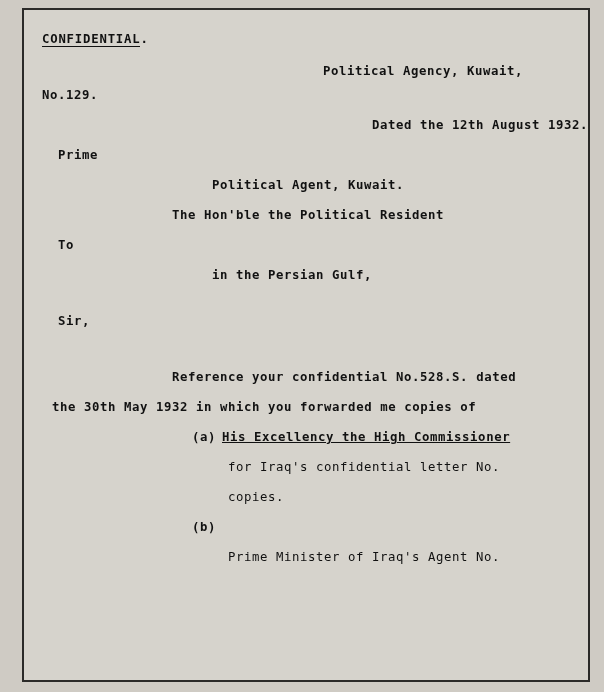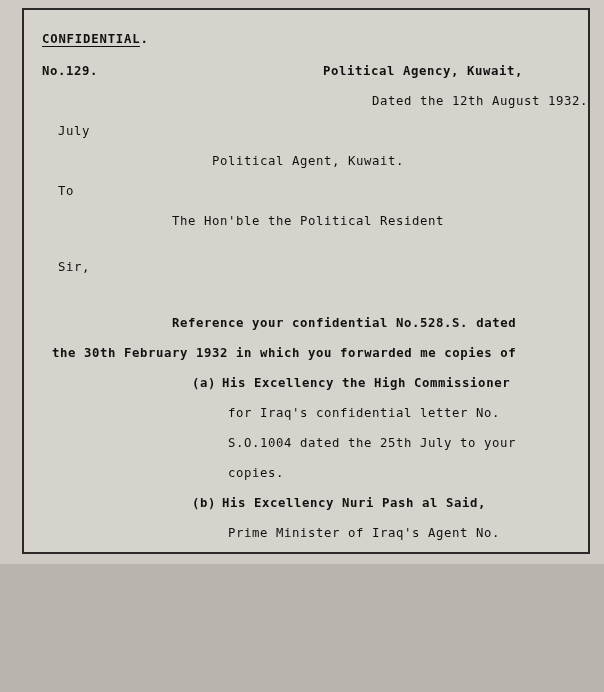--- a/index.html
+++ b/index.html
@@ -9,21 +9,21 @@
   }
   body {
     width: 604px;
     height: 692px;
     overflow: hidden;
     font-family: "DejaVu Sans Mono", monospace;
   }
   .page {
     position: relative;
     width: 604px;
-    height: 564px;
+    height: 692px;
     background: #cfcbc4;
     box-sizing: border-box;
   }
   .paper {
     position: absolute;
     left: 22px;
     top: 8px;
     right: 14px;
     bottom: 10px;
     background: #d6d3cc;
@@ -47,31 +47,32 @@
     letter-spacing: 0.8px;
     margin-bottom: 2px;
   }
   .classification .word {
     border-bottom: 1.5px solid #111;
     padding-bottom: 0px;
   }
   .row {
     display: block;
     white-space: pre;
-    font-weight: normal;
+    font-weight: bold;
   }
   .two-col {
     display: flex;
     align-items: flex-start;
   }
   .left-col {
     width: 250px;
     flex: 0 0 250px;
     white-space: pre;
     font-weight: bold;
+    margin-top: 24px;
   }
   .right-col {
     flex: 1;
     white-space: pre;
     font-weight: bold;
     margin-left: 31px;
   }
   .ind-1 { padding-left: 16px; }
   .ind-3 { padding-left: 130px; }
   .ind-4 { padding-left: 170px; }
@@ -84,20 +85,21 @@
     white-space: pre;
     font-weight: bold;
   }
   .list-marker {
     flex: 0 0 auto;
     padding-left: 150px;
   }
   .list-text {
     flex: 1;
     padding-left: 6px;
+    text-decoration: underline;
   }
   .list-cont {
     padding-left: 186px;
     white-space: pre;
     font-weight: normal;
   }
   .para-line {
     white-space: pre;
     font-weight: bold;
   }
@@ -111,49 +113,48 @@
 
       <div class="classification"><span class="word">CONFIDENTIAL</span><span>.</span></div>
 
       <div class="two-col">
         <div class="left-col">No.129.</div>
         <div class="right-col">Political Agency, Kuwait,</div>
       </div>
 
       <div class="row ind-6">Dated the 12th August 1932.</div>
 
-      <div class="row ind-1">July</div>
+      <div class="row ind-1">Prime</div>
 
 
       <div class="row ind-4">Political Agent, Kuwait.</div>
 
+      <div class="row ind-3">The Hon'ble the Political Resident</div>
+
       <div class="row ind-1">To</div>
 
-      <div class="row ind-3">The Hon'ble the Political Resident</div>
-
+      <div class="row ind-4">in the Persian Gulf,</div>
 
 
       <div class="gap-md"></div>
 
       <div class="row ind-1">Sir,</div>
 
       <div class="gap-lg"></div>
 
       <div class="para-line ind-3">Reference your confidential No.528.S. dated</div>
-      <div class="para-line ind-body">the 30th February 1932 in which you forwarded me copies of</div>
+      <div class="para-line ind-body">the 30th May 1932 in which you forwarded me copies of</div>
 
       <div class="list-item">
         <div class="list-marker">(a)</div>
         <div class="list-text">His Excellency the High Commissioner</div>
       </div>
       <div class="list-cont">for Iraq's confidential letter No.</div>
-      <div class="list-cont">S.O.1004 dated the 25th July to your</div>
       <div class="list-cont">copies.</div>
 
       <div class="list-item">
         <div class="list-marker">(b)</div>
-        <div class="list-text">His Excellency Nuri Pash al Said,</div>
       </div>
       <div class="list-cont">Prime Minister of Iraq's Agent No.</div>
 
     </div>
   </div>
 </div>
 
 </body></html>

